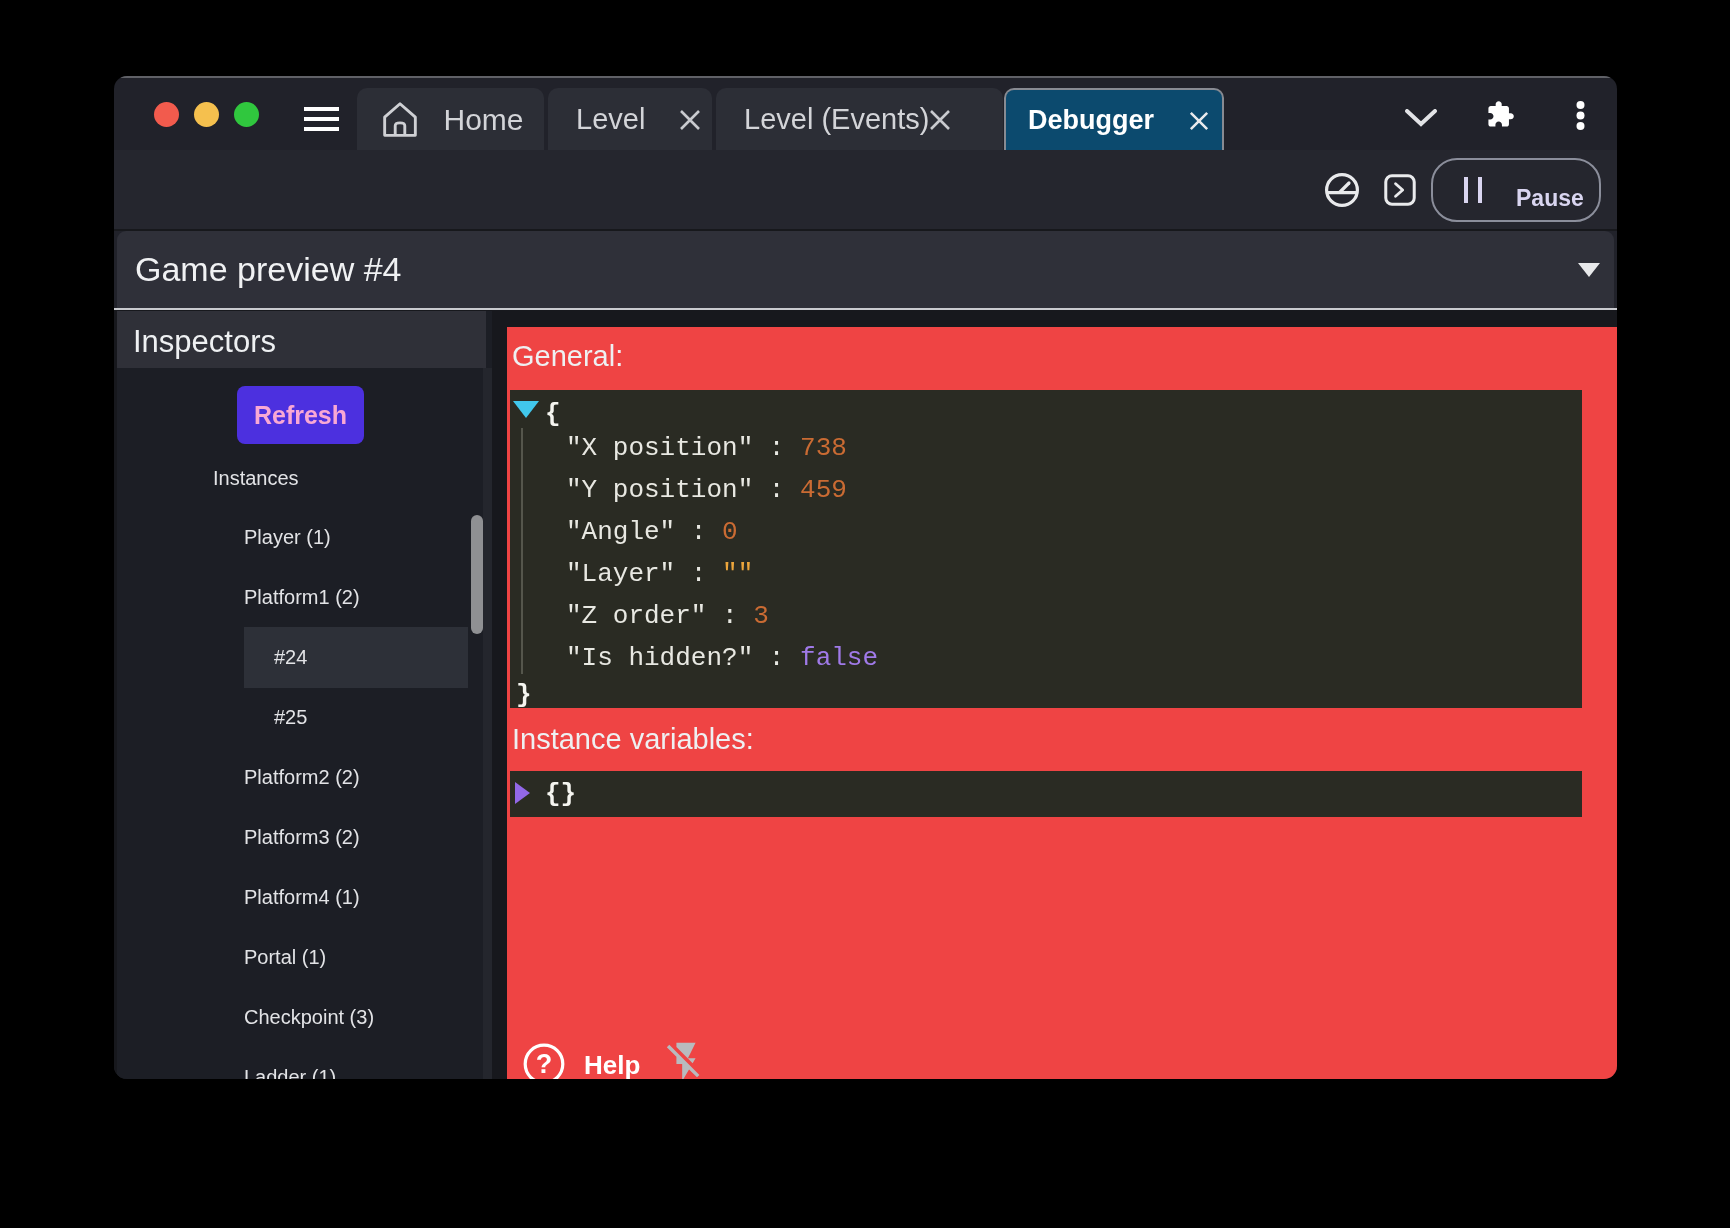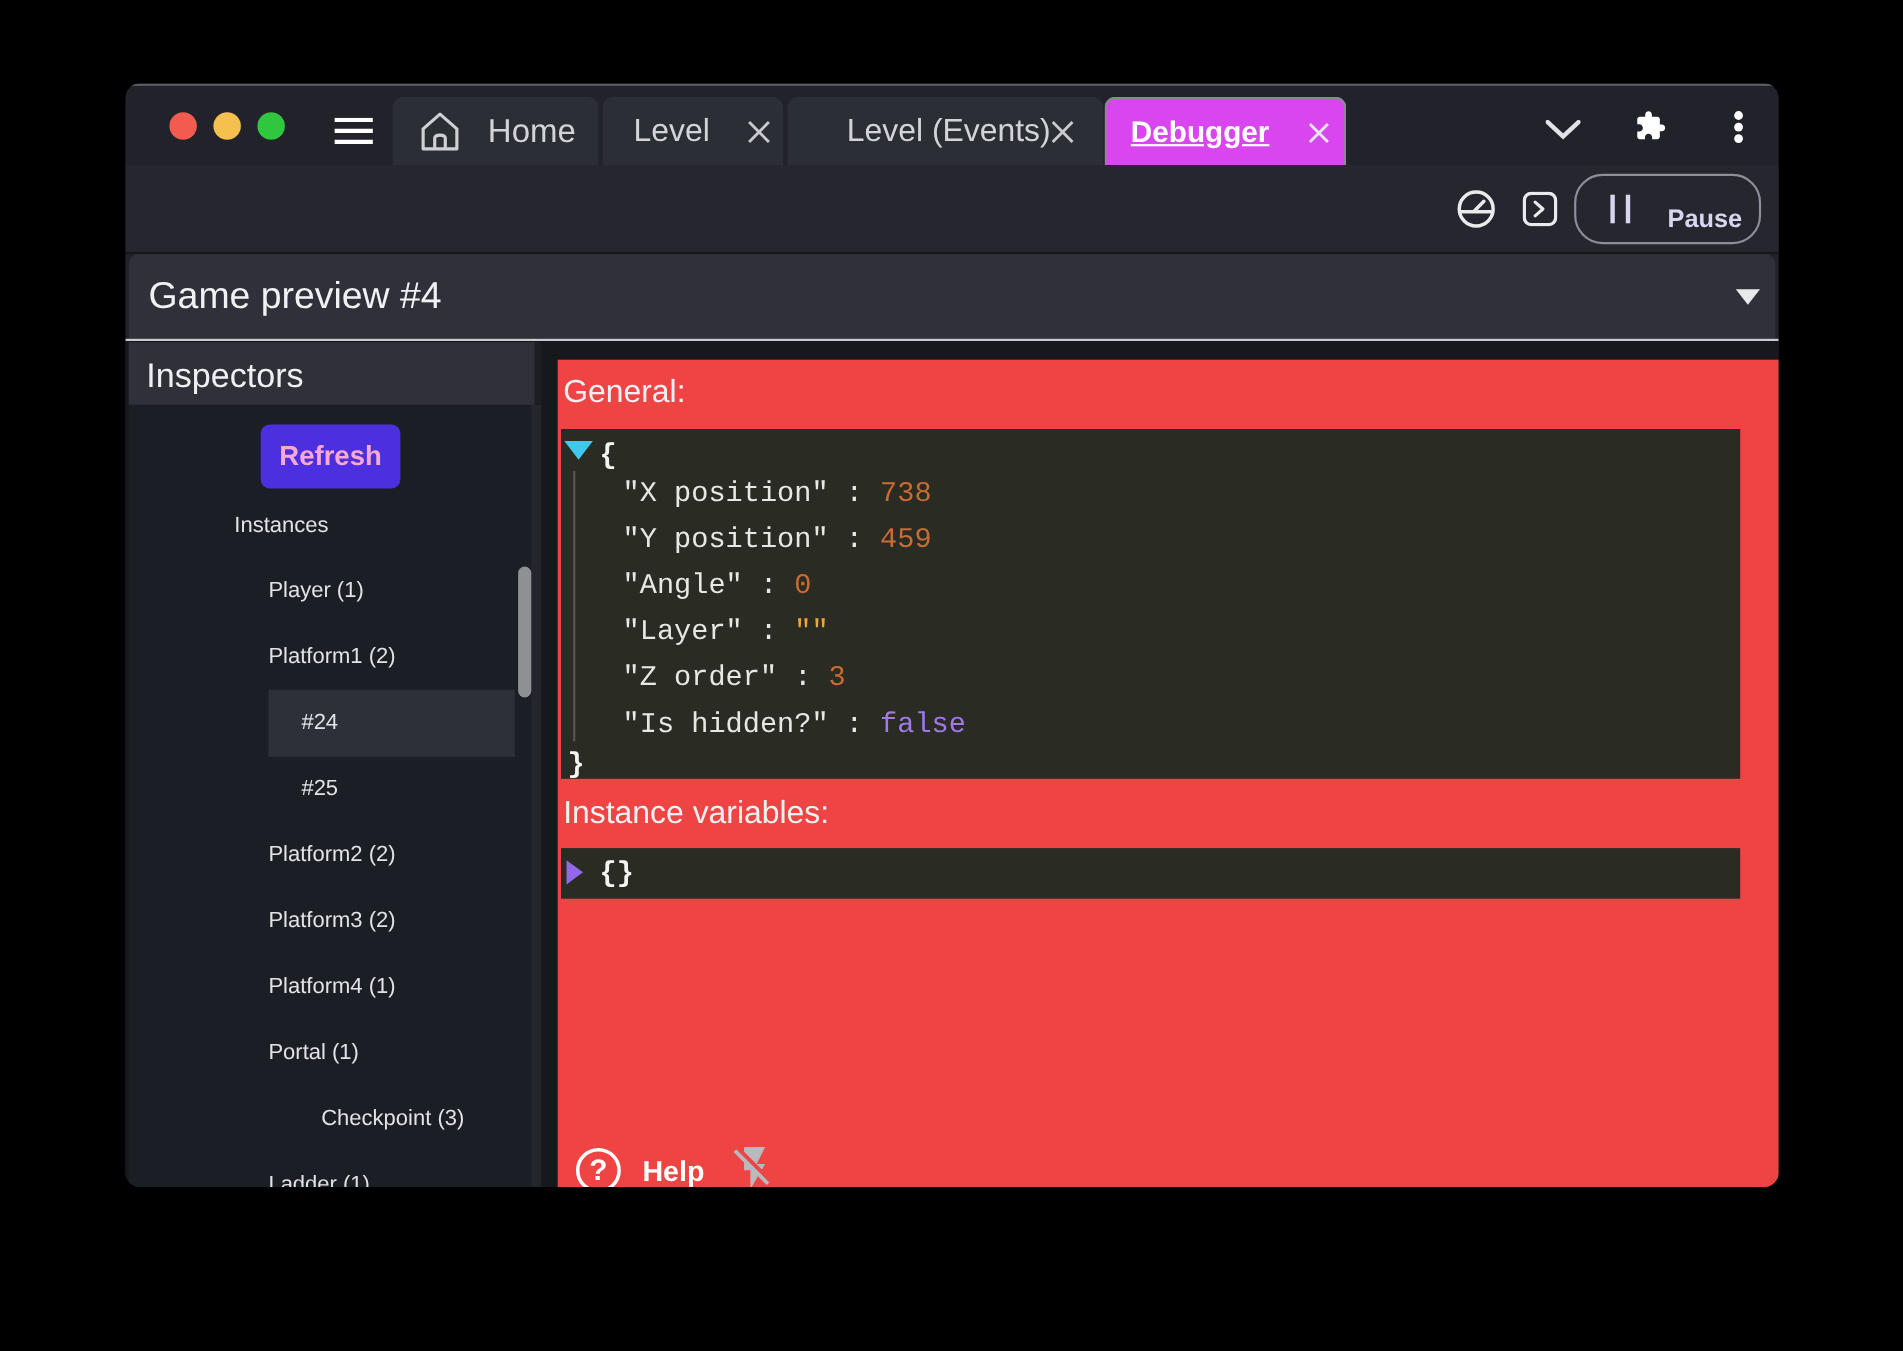--- a/index.html
+++ b/index.html
@@ -5,21 +5,21 @@
   * { margin:0; padding:0; box-sizing:border-box; }
   html,body { width:1730px; height:1228px; background:#000; font-family:"Liberation Sans", sans-serif; overflow:hidden; }
   #win { position:absolute; left:114px; top:76px; width:1503px; height:1003px;
          background:#21222a; border-radius:13px; overflow:hidden; }
   .abs { position:absolute; }
 
   
   .tl { position:absolute; top:26px; width:25px; height:25px; border-radius:50%; }
   .tab { position:absolute; top:12px; height:63px; background:#2c2e36; border-radius:10px 10px 0 0;
          display:flex; align-items:center; justify-content:center; color:#d3d4d8; }
-  .tab.active { background:#d946ef; border:2px solid #888b92; border-bottom:none; color:#fff; font-weight:bold;text-decoration:underline; }
+  .tab.active { background:#0c4a6e; border:2px solid #888b92; border-bottom:none; color:#fff; font-weight:bold; }
 
   
   #toolbar { position:absolute; left:0; top:74px; width:100%; height:79px; background:#25262e; }
   #tbline { position:absolute; left:0; top:153px; width:100%; height:2px; background:#17181c; }
   #pausebtn { position:absolute; left:1317px; top:82px; width:170px; height:64px; border:2px solid #8b8e9b;
               border-radius:26px; display:flex; align-items:center; justify-content:flex-start; padding-left:31px; gap:34px; }
   #pausebtn .bar { width:4px; height:26px; background:#d9d5f0; }
   #pausebtn .lbl { color:#d9d5f0; font-weight:bold; font-size:23px;margin-top:16px; }
 
   
@@ -74,21 +74,21 @@
       <path d="M9.5 20 L9.5 15 Q9.5 13.5 12 13.5 Q14.5 13.5 14.5 15 L14.5 20"></path>
     </svg>
     <span>Home</span>
   </div>
   <div class="tab" style="left:434px; width:164px; gap:34px; font-size:29px; justify-content:flex-start; padding-left:28px;">
     <span>Level</span>
     <svg width="22" height="22" viewBox="0 0 22 22">
         <path d="M2 2 L20 20 M20 2 L2 20" stroke="#c9cacf" stroke-width="2.6"></path>
       </svg>
   </div>
-  <div class="tab" style="left:602px; width:287px; font-size:29px; justify-content:center; padding-left:28px;">
+  <div class="tab" style="left:602px; width:287px; font-size:29px; justify-content:flex-start; padding-left:28px;">
     <span>Level (Events)</span>
     <svg width="22" height="22" viewBox="0 0 22 22">
         <path d="M2 2 L20 20 M20 2 L2 20" stroke="#c9cacf" stroke-width="2.6"></path>
       </svg>
   </div>
   <div class="tab active" style="left:890px; width:220px; gap:35px; font-size:27px; justify-content:flex-start; padding-left:22px;">
     <span>Debugger</span>
     <svg width="20" height="20" viewBox="0 0 22 22">
         <path d="M2 2 L20 20 M20 2 L2 20" stroke="#e8e9ec" stroke-width="2.8"></path>
       </svg>
@@ -140,21 +140,21 @@
     <div class="li" style="left:96px; top:150px;">Instances</div>
     <div id="hl"></div>
     <div class="li" style="left:127px; top:209px;">Player (1)</div>
     <div class="li" style="left:127px; top:269px;">Platform1 (2)</div>
     <div class="li" style="left:157px; top:329px;">#24</div>
     <div class="li" style="left:157px; top:389px;">#25</div>
     <div class="li" style="left:127px; top:449px;">Platform2 (2)</div>
     <div class="li" style="left:127px; top:509px;">Platform3 (2)</div>
     <div class="li" style="left:127px; top:569px;">Platform4 (1)</div>
     <div class="li" style="left:127px; top:629px;">Portal (1)</div>
-    <div class="li" style="left:127px; top:689px;margin-left:48px;">Checkpoint (3)</div>
+    <div class="li" style="left:127px; top:689px;">Checkpoint (3)</div>
     <div class="li" style="left:127px; top:749px;">Ladder (1)</div>
     <div id="scrollthumb"></div>
   </div>
   <div id="rpanel">
     <div class="lab" style="top:13px;">General:</div>
     <div class="jsonbox" style="top:63px; height:318px;">
       <div class="tri-down" style="left:3px; top:11px;"></div>
       <div class="abs" style="left:11px; top:38px; width:2px; height:246px; background:#55564c;"></div>
       <div class="jline mono brace" style="left:35px; top:8px;">{</div>
       <div class="jline mono" style="top:42px;">"X position" : <span class="num">738</span></div>

